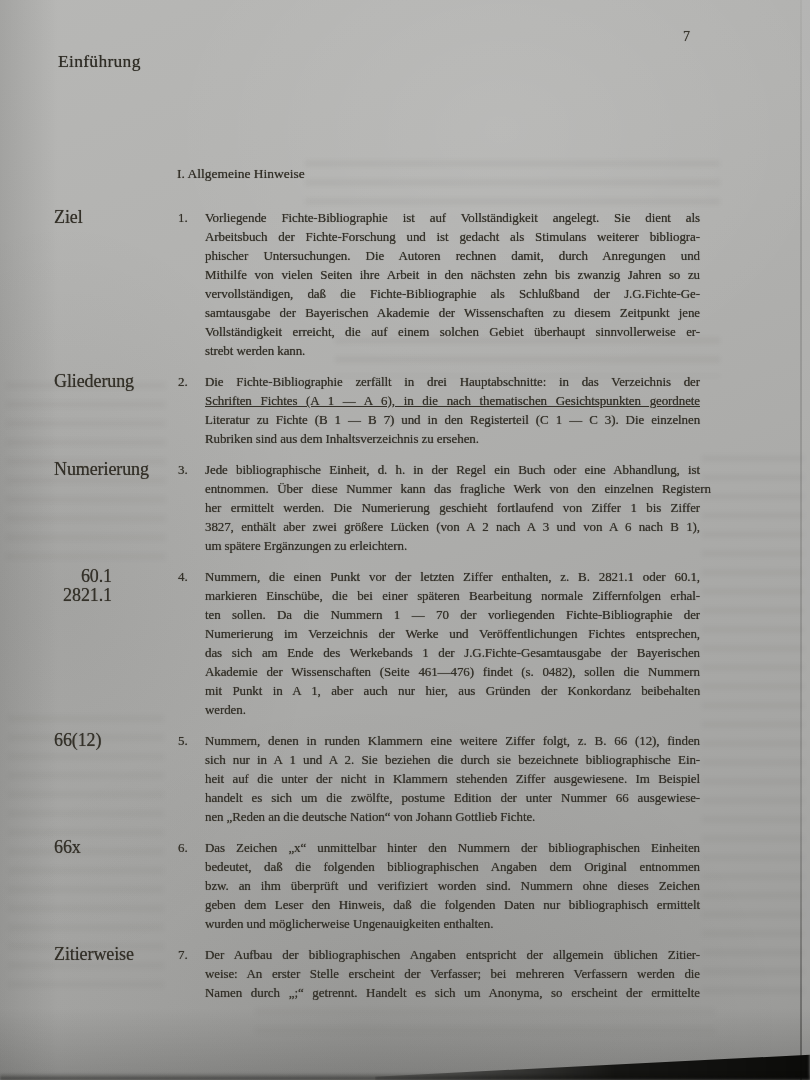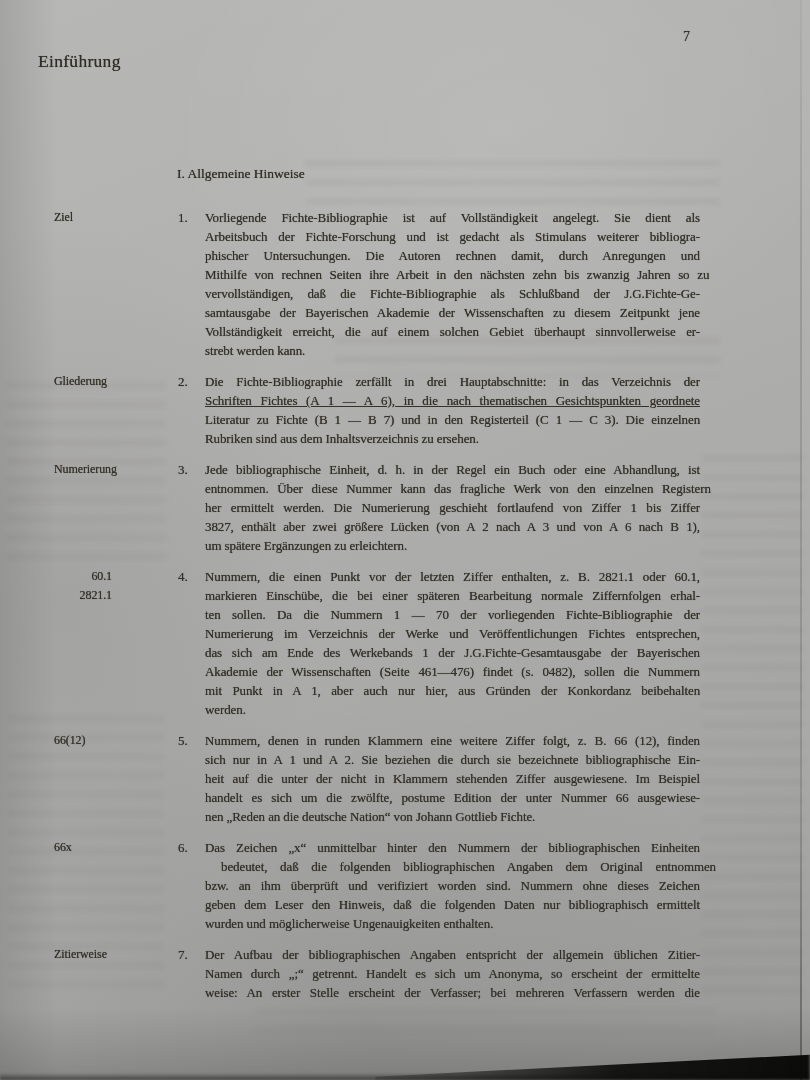--- a/index.html
+++ b/index.html
@@ -39,27 +39,27 @@
   .g1{left:305px;top:160px;width:415px;height:46px;}
   .g2{left:335px;top:337px;width:385px;height:40px;}
   .g3{left:6px;top:382px;width:160px;height:185px;opacity:0.25;}
   .g4{left:702px;top:455px;width:102px;height:540px;opacity:0.28;}
   .g5{left:8px;top:715px;width:156px;height:275px;opacity:0.25;}
   .g6{left:255px;top:1008px;width:460px;height:34px;opacity:0.2;}
 
   
   .content{position:absolute;inset:0;}
   .content .txt{text-shadow:0 0 0.7px rgba(52,49,41,0.85);}
-  .running-head{position:absolute;left:38px;top:51px;font-size:17.5px;letter-spacing:0.3px;color:#2f2d26;}
+  .running-head{position:absolute;left:58px;top:51px;font-size:17.5px;letter-spacing:0.3px;color:#2f2d26;}
   .page-number{position:absolute;left:683px;top:29px;font-size:14px;color:#3a372f;}
   .section-heading{position:absolute;left:177px;top:166px;font-size:13.5px;}
 
   .paragraph-list{position:absolute;left:0;top:208px;width:810px;}
   .p-row{display:flex;margin-bottom:12px;}
-  .margin-cell{width:178px;padding-left:54px;box-sizing:border-box;font-size:12px;letter-spacing:-0.1px;}
+  .margin-cell{width:178px;padding-left:54px;box-sizing:border-box;font-size:18px;letter-spacing:-0.1px;}
   .margin-cell .ml{height:19px;line-height:19px;}
   .margin-cell.mright .ml{width:58px;text-align:right;}
   .body-cell{width:522px;}
   .line{height:19px;line-height:19px;white-space:nowrap;font-size:13px;letter-spacing:-0.1px;}
   .line.cont{padding-left:27px;}
   .pnum{display:inline-block;width:27px;}
 </style>
 </head>
 <body>
 
@@ -82,21 +82,21 @@
     <div class="section-heading txt">I. Allgemeine Hinweise</div>
     <div class="paragraph-list txt">
         <div class="p-row">
           <div class="margin-cell">
             <div class="ml">Ziel</div>
           </div>
           <div class="body-cell">
             <div class="line"><span class="pnum">1.</span><span class="ltext" style="word-spacing: 11.83px;">Vorliegende Fichte-Bibliographie ist auf Vollständigkeit angelegt. Sie dient als</span></div>
             <div class="line cont"><span class="ltext" style="word-spacing: 7.73px;">Arbeitsbuch der Fichte-Forschung und ist gedacht als Stimulans weiterer bibliogra-</span></div>
             <div class="line cont"><span class="ltext" style="word-spacing: 12.05px;">phischer Untersuchungen. Die Autoren rechnen damit, durch Anregungen und</span></div>
-            <div class="line cont"><span class="ltext" style="word-spacing: 4.55px;">Mithilfe von rechnen Seiten ihre Arbeit in den nächsten zehn bis zwanzig Jahren so zu</span></div>
+            <div class="line cont"><span class="ltext" style="word-spacing: 4.55px;">Mithilfe von vielen Seiten ihre Arbeit in den nächsten zehn bis zwanzig Jahren so zu</span></div>
             <div class="line cont"><span class="ltext" style="word-spacing: 11.1px;">vervollständigen, daß die Fichte-Bibliographie als Schlußband der J.G.Fichte-Ge-</span></div>
             <div class="line cont"><span class="ltext" style="word-spacing: 6.12px;">samtausgabe der Bayerischen Akademie der Wissenschaften zu diesem Zeitpunkt jene</span></div>
             <div class="line cont"><span class="ltext" style="word-spacing: 7.38px;">Vollständigkeit erreicht, die auf einem solchen Gebiet überhaupt sinnvollerweise er-</span></div>
             <div class="line cont last"><span class="ltext">strebt werden kann.</span></div>
           </div>
         </div>
         <div class="p-row">
           <div class="margin-cell">
             <div class="ml">Gliederung</div>
           </div>
@@ -146,34 +146,34 @@
             <div class="line cont"><span class="ltext" style="word-spacing: 5.9px;">handelt es sich um die zwölfte, postume Edition der unter Nummer 66 ausgewiese-</span></div>
             <div class="line cont last"><span class="ltext">nen „Reden an die deutsche Nation“ von Johann Gottlieb Fichte.</span></div>
           </div>
         </div>
         <div class="p-row">
           <div class="margin-cell">
             <div class="ml">66x</div>
           </div>
           <div class="body-cell">
             <div class="line"><span class="pnum">6.</span><span class="ltext" style="word-spacing: 8.01px; text-align: center;">Das Zeichen „x“ unmittelbar hinter den Nummern der bibliographischen Einheiten</span></div>
-            <div class="line cont"><span class="ltext" style="word-spacing: 9.53px; margin-left: 16px;">bedeutet, daß die folgenden bibliographischen Angaben dem Original entnommen</span></div>
+            <div class="line cont"><span class="ltext" style="word-spacing: 9.53px;">bedeutet, daß die folgenden bibliographischen Angaben dem Original entnommen</span></div>
             <div class="line cont"><span class="ltext" style="word-spacing: 6.89px;">bzw. an ihm überprüft und verifiziert worden sind. Nummern ohne dieses Zeichen</span></div>
             <div class="line cont"><span class="ltext" style="word-spacing: 5.44px;">geben dem Leser den Hinweis, daß die folgenden Daten nur bibliographisch ermittelt</span></div>
             <div class="line cont last"><span class="ltext">wurden und möglicherweise Ungenauigkeiten enthalten.</span></div>
           </div>
         </div>
         <div class="p-row">
           <div class="margin-cell">
             <div class="ml">Zitierweise</div>
           </div>
           <div class="body-cell">
             <div class="line"><span class="pnum">7.</span><span class="ltext" style="word-spacing: 7.05px;">Der Aufbau der bibliographischen Angaben entspricht der allgemein üblichen Zitier-</span></div>
+            <div class="line cont"><span class="ltext" style="word-spacing: 6.52px;">weise: An erster Stelle erscheint der Verfasser; bei mehreren Verfassern werden die</span></div>
             <div class="line cont"><span class="ltext" style="word-spacing: 5.64px;">Namen durch „;“ getrennt. Handelt es sich um Anonyma, so erscheint der ermittelte</span></div>
-            <div class="line cont"><span class="ltext" style="word-spacing: 6.52px;">weise: An erster Stelle erscheint der Verfasser; bei mehreren Verfassern werden die</span></div>
           </div>
         </div>
       </div>
   </div>
 
   <div class="right-edge-line"></div>
   <div class="right-edge-strip"></div>
   <div class="corner-wedge"></div>
   <div class="bottom-strip"></div>
 </div>

